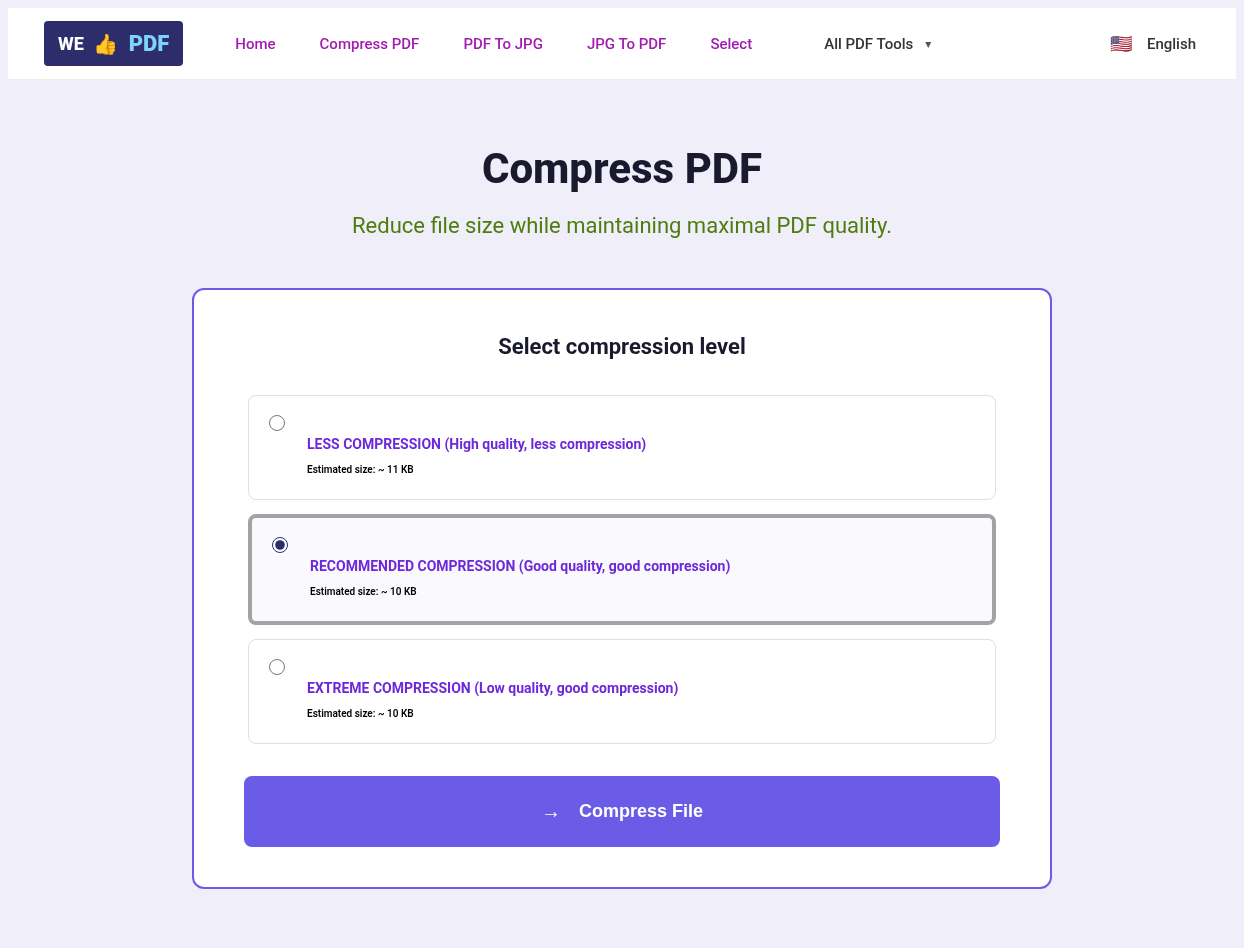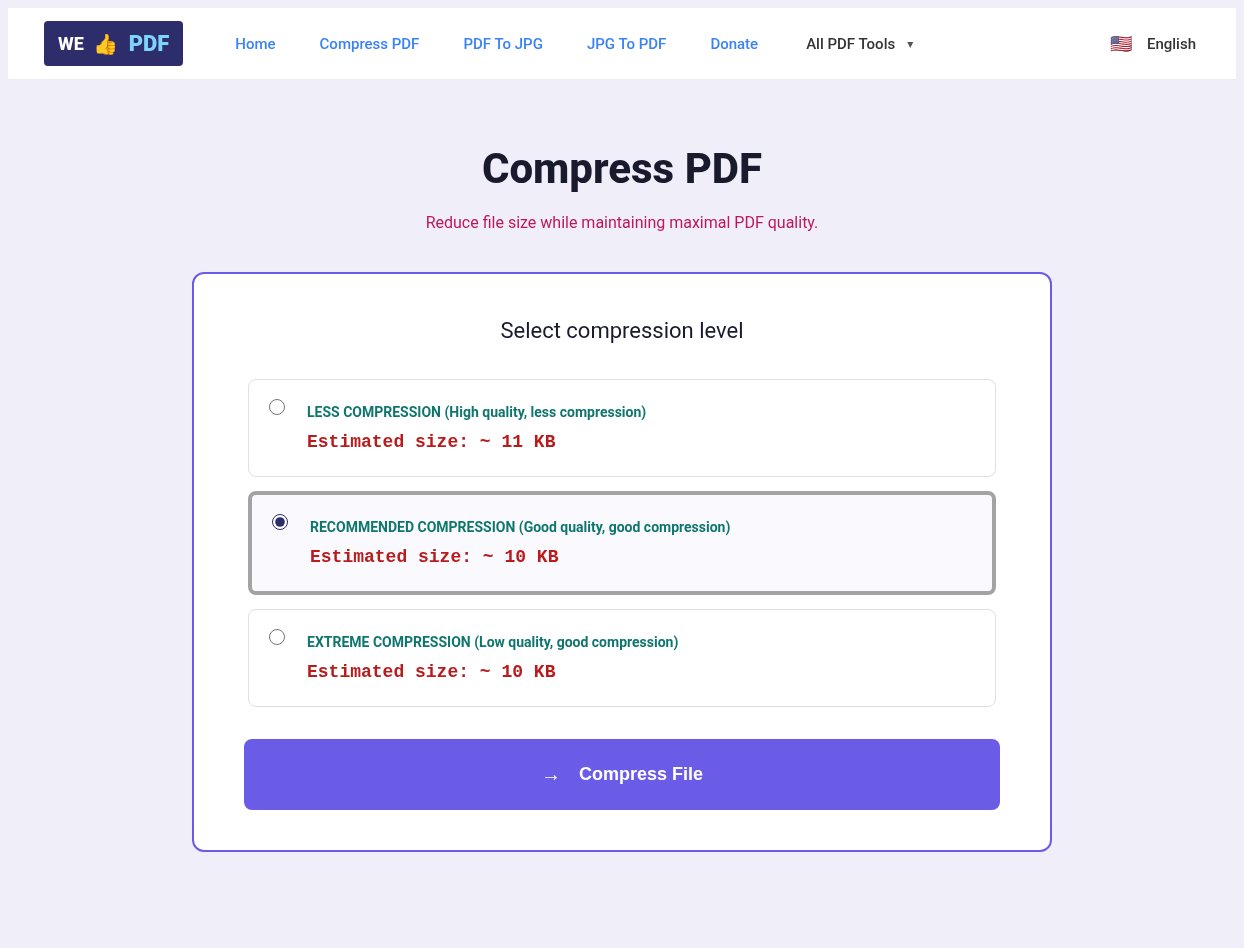--- a/index.html
+++ b/index.html
@@ -39,32 +39,33 @@
     .logo-box .icon { font-size: 20px; }
     .logo-box .pdf-text { color: #7dd3fc; font-size: 22px; font-weight: 900; }
     .nav-links {
       display: flex;
       align-items: center;
       gap: 36px;
       flex: 1;
     }
     .nav-links a {
       text-decoration: none;
-      color: #3b82f6;
+      color: #a21caf;
       font-size: 15px;
       font-weight: 500;
     }
     .all-tools {
       display: flex;
       align-items: center;
       gap: 4px;
       cursor: pointer;
       color: #333;
       font-size: 15px;
       font-weight: 500;
+      margin-left: 24px;
     }
     .chevron { font-size: 12px; color: #555; }
     .lang-btn {
       display: flex;
       align-items: center;
       gap: 6px;
       font-size: 15px;
       color: #333;
       font-weight: 500;
       margin-left: 24px;
@@ -81,37 +82,37 @@
 
     .page-title {
       text-align: center;
       font-size: 42px;
       font-weight: 800;
       color: #1a1a2e;
       margin-bottom: 12px;
     }
     .page-subtitle {
       text-align: center;
-      font-size: 16px;
-      color: #be185d;
-      margin-bottom: 36px;
+      font-size: 22px;
+      color: #4d7c0f;
+      margin-bottom: 46px;
     }
 
     
     .card {
       background: #fff;
       border: 2.5px solid #6b5ce7;
       border-radius: 12px;
       padding: 40px 50px 40px;
     }
 
     .card-title {
       text-align: center;
       font-size: 22px;
-      font-weight: 400;
+      font-weight: 700;
       color: #1a1a2e;
       margin-bottom: 28px;
     }
 
     
     .options-list {
       display: flex;
       flex-direction: column;
       gap: 14px;
       margin-bottom: 28px;
@@ -136,28 +137,28 @@
       accent-color: #2d2d6b;
       width: 16px;
       height: 16px;
       cursor: pointer;
       flex-shrink: 0;
     }
     .option-content {}
     .option-label {
       font-size: 14px;
       font-weight: 700;
-      color: #0f766e;
+      color: #6d28d9;
       margin-bottom: 4px;
+      margin-top: 16px;
     }
     .option-size {
-      font-size: 18px;
-      color: #b91c1c;
+      font-size: 10px;
+      color: #000000;
       font-weight: 600;
-      font-family: Liberation Mono, monospace;
     }
 
     
     .compress-btn {
       width: 100%;
       background: #6b5ce7;
       color: #fff;
       border: none;
       border-radius: 8px;
       padding: 20px;
@@ -181,21 +182,21 @@
       <span class="we">WE</span>
       <span class="icon">👍</span>
       <span class="pdf-text">PDF</span>
     </div>
   </a>
   <div class="nav-links">
     <a href="#">Home</a>
     <a href="#">Compress PDF</a>
     <a href="#">PDF To JPG</a>
     <a href="#">JPG To PDF</a>
-    <a href="#">Donate</a>
+    <a href="#">Select</a>
     <div class="all-tools">
       <span>All PDF Tools</span>
       <span class="chevron">▾</span>
     </div>
   </div>
   <div class="lang-btn">
     <span class="flag">🇺🇸</span>
     <span>English</span>
   </div>
 </nav>

